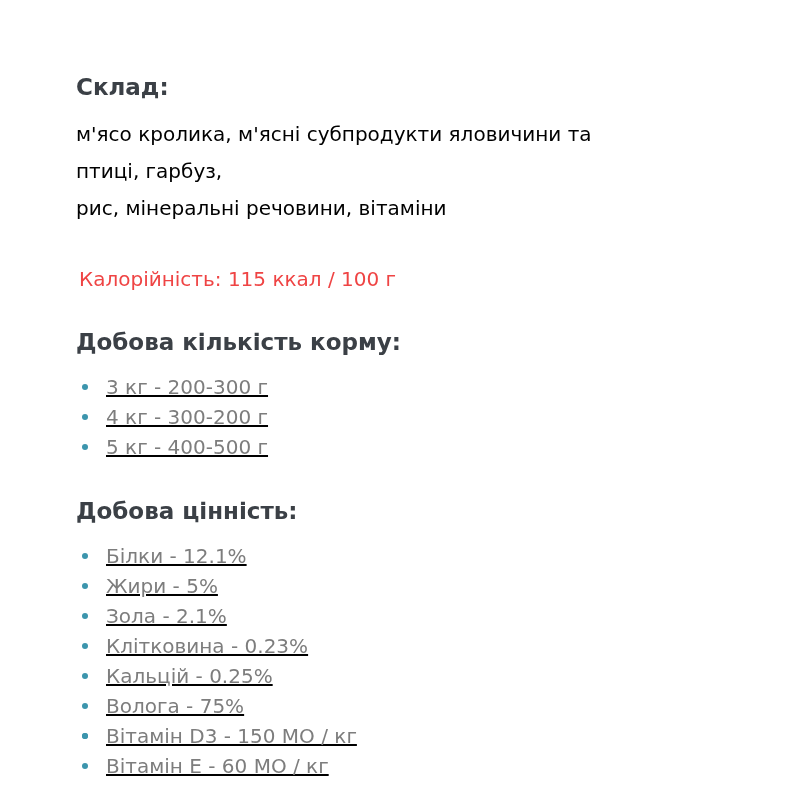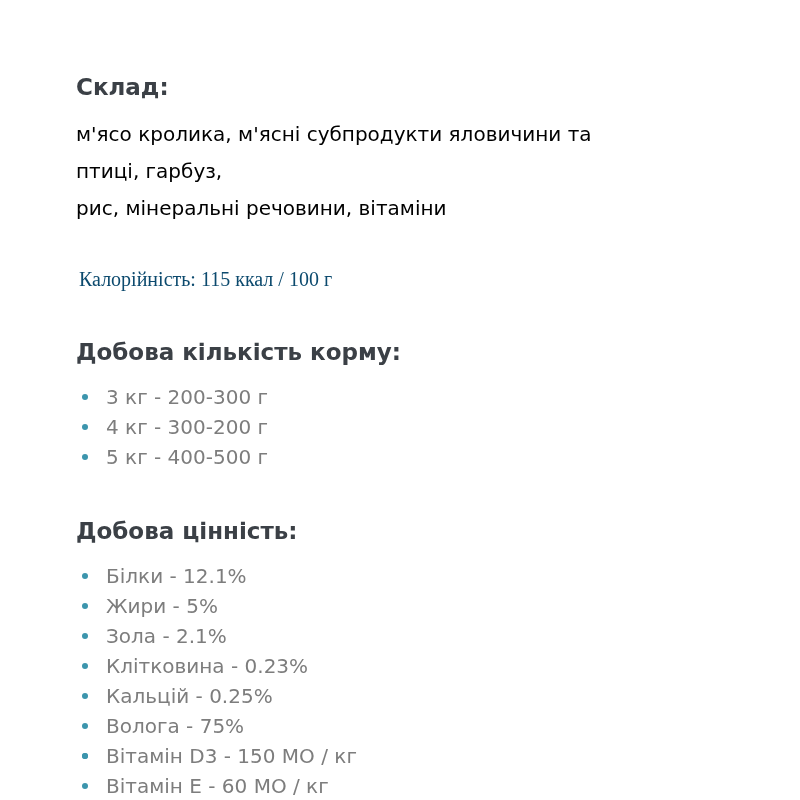--- a/index.html
+++ b/index.html
@@ -30,32 +30,32 @@
     font-weight: 400;
     color: #000000;
     line-height: 37px;
   }
   .composition-text .line {
     display: block;
   }
   .calorie-line {
     margin: 38px 0 0 0;
     font-size: 20px;
-    color: #0c4a6e;
+    color: #ef4444;
     line-height: 28px;
     padding-left: 3px;
-    font-family: Liberation Serif, serif;
   }
   .heading-gap {
-    margin-top: 44px;
+    margin-top: 34px;
   }
   ul.dot-list {
     list-style: none;
     margin: 15px 0 0 0;
     padding: 0;
+    text-decoration: underline;
   }
   ul.dot-list li {
     position: relative;
     padding-left: 30px;
     font-size: 20px;
     color: #7d7d7d;
     line-height: 30px;
     white-space: nowrap;
   }
   ul.dot-list .dot {

